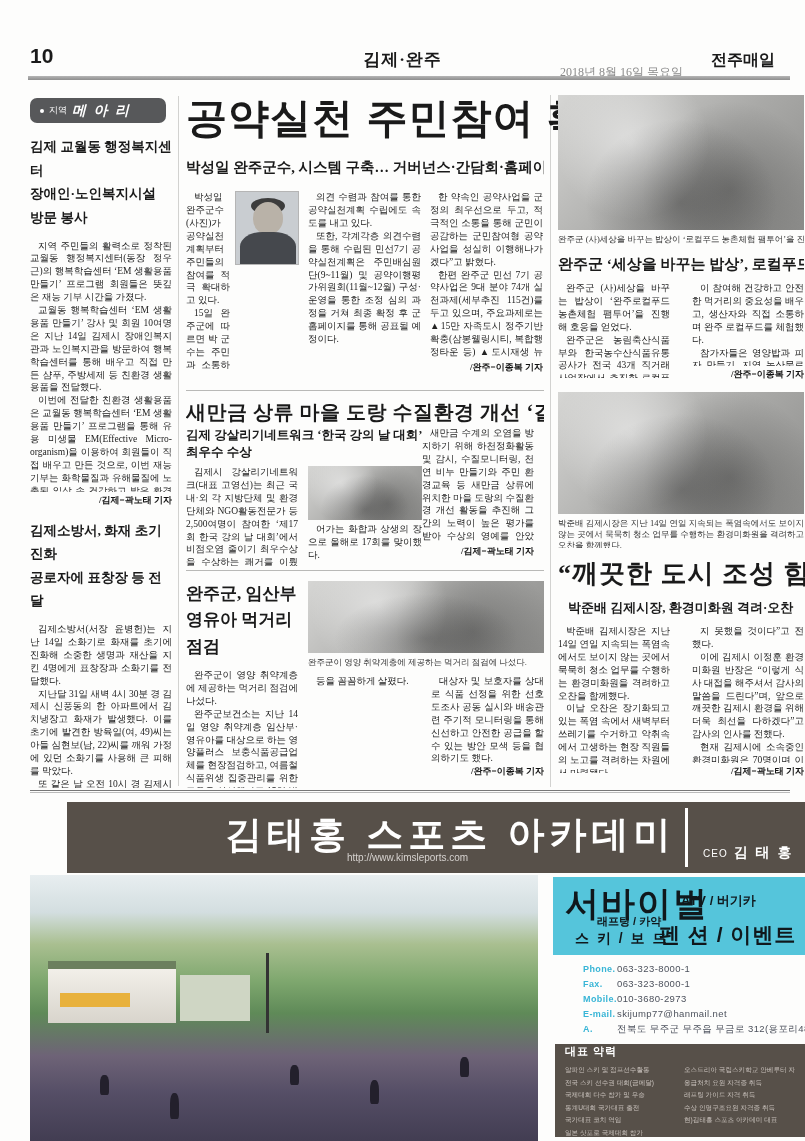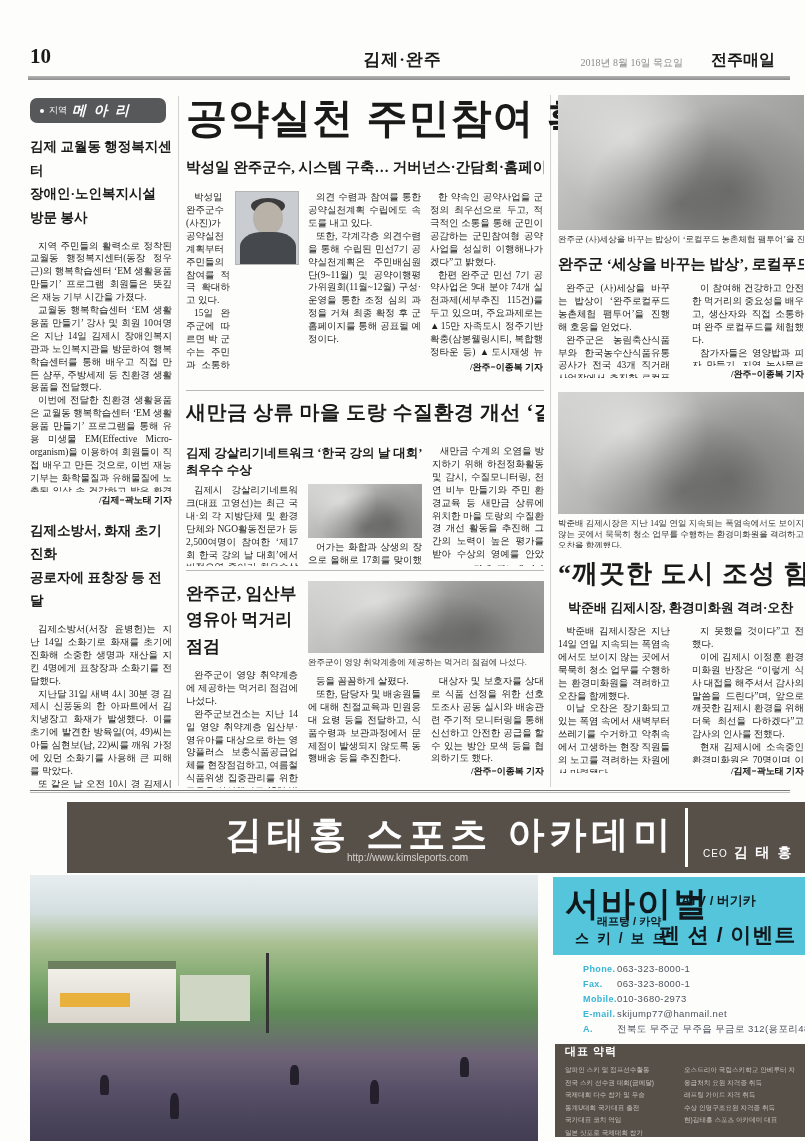--- a/index.html
+++ b/index.html
@@ -1,22 +1,22 @@
 <!DOCTYPE html>
 <html><head>
 <meta charset="utf-8">
 <style>
   * { margin:0; padding:0; box-sizing:border-box; }
   html,body { width:805px; background:#f4f4f2; }
   .page { position:relative; width:805px; height:1141px; background:#fdfdfc; overflow:hidden;
           font-family:"Liberation Serif", serif; color:#1a1a1a; }
   
-  .pagenum { position:absolute; left:30px; top:44px; font-size:21px; font-weight:bold; font-family:Liberation Serif, serif; }
+  .pagenum { position:absolute; left:30px; top:44px; font-size:21px; font-weight:bold; font-family:Liberation Sans, sans-serif; }
   .section-title { position:absolute; left:0; right:0; top:48px; text-align:center; font-size:17px; font-weight:bold; letter-spacing:1px; }
-  .hdr-date { position:absolute; right:122px; top:56px; font-size:10px; color:#8a8a8a; }
+  .hdr-date { position:absolute; right:122px; top:64px; font-size:12px; color:#8a8a8a; }
   .masthead { position:absolute; right:30px; top:50px; font-size:16px; font-weight:bold; }
   .rule-top { position:absolute; left:28px; top:76px; width:762px; height:4px; background:linear-gradient(#b5b5b5,#8e8e8e); }
   .hr-bottom { position:absolute; left:30px; top:790px; width:760px; height:3px; border-top:1px solid #777; border-bottom:1px solid #bbb; }
   .vline1 { position:absolute; left:178px; top:96px; height:690px; width:1px; background:#d2d2d0; }
   .vline2 { position:absolute; left:550px; top:95px; height:692px; width:1px; background:#d2d2d0; }
   
   .coltext { font-size:9.5px; line-height:1.36; text-align:justify; color:#222; overflow:hidden; }
   .coltext p { margin:0; text-indent:8px; }
   .byline { font-size:9px; font-weight:bold; text-align:right; margin-top:2px; color:#111; }
   .photo { position:relative; overflow:hidden;
@@ -55,21 +55,21 @@
   .rc-head1 { margin-top:9px; font-size:15px; font-weight:bold; white-space:nowrap; overflow:hidden; }
   .rc-body { display:flex; gap:22px; margin-top:8px; }
   .rc-body .rcol { width:118px; }
   .rc-photo2 { height:122px; margin-top:11px; }
   .rc-cap2 { margin-top:4px; height:30px; }
   .rc-head2 { margin-top:8px; font-size:26px; font-weight:bold; letter-spacing:1px; white-space:nowrap; }
   .rc-sub2 { margin-top:8px; font-size:13px; font-weight:bold; padding-left:10px; }
   
   .saeman { position:absolute; left:186px; top:390px; width:358px; height:176px; border-top:1px solid #b9b9b7; padding-top:8px; overflow:hidden; }
   .saeman h2 { text-align:center; font-size:20px; font-weight:bold; letter-spacing:0.5px; white-space:nowrap; }
-  .sm-row { display:flex; gap:10px; margin-top:19px; }
+  .sm-row { display:flex; gap:0; margin-top:1px; }
   .sm-left { width:236px; }
   .sm-innder { display:flex; gap:10px; margin-top:5px; }
   .sm-col1 { width:112px; }
   .sm-col2 { width:114px; }
   .sm-photo { height:54px; }
   .sm-col3 { width:112px; }
   
   .wanju { position:absolute; left:186px; top:570px; width:358px; height:218px; border-top:1px solid #b9b9b7; padding-top:10px; overflow:hidden; }
   .wj-row { display:flex; gap:10px; }
   .wj-left { width:112px; }
@@ -264,21 +264,20 @@
             <p>완주군보건소는 지난 14일 영양 취약계층 임산부·영유아를 대상으로 하는 영양플러스 보충식품공급업체를 현장점검하고, 여름철 식품위생 집중관리를 위한 교육을 실시했다고 15일 밝혔다.</p>
           </div>
       </div>
       <div class="wj-right">
         <div class="photo wj-photo"></div>
         <div class="caption wj-cap">완주군이 영양 취약계층에 제공하는 먹거리 점검에 나섰다.</div>
         <div class="wj-cols">
           <div class="rcol">
             <div class="coltext" style="height:100px">
                 <p>등을 꼼꼼하게 살폈다.</p>
-                <p>또한, 담당자 및 배송원들에 대해 친절교육과 민원응대 요령 등을 전달하고, 식품수령과 보관과정에서 문제점이 발생되지 않도록 동행배송 등을 추진한다.</p>
               </div>
           </div>
           <div class="rcol">
             <div class="coltext" style="height:88px">
                 <p>대상자 및 보호자를 상대로 식품 선정을 위한 선호도조사 공동 실시와 배송관련 주기적 모니터링을 통해 신선하고 안전한 공급을 할 수 있는 방안 모색 등을 협의하기도 했다.</p>
               </div>
             <div class="byline">/완주=이종복 기자</div>
           </div>
         </div>
       </div>

